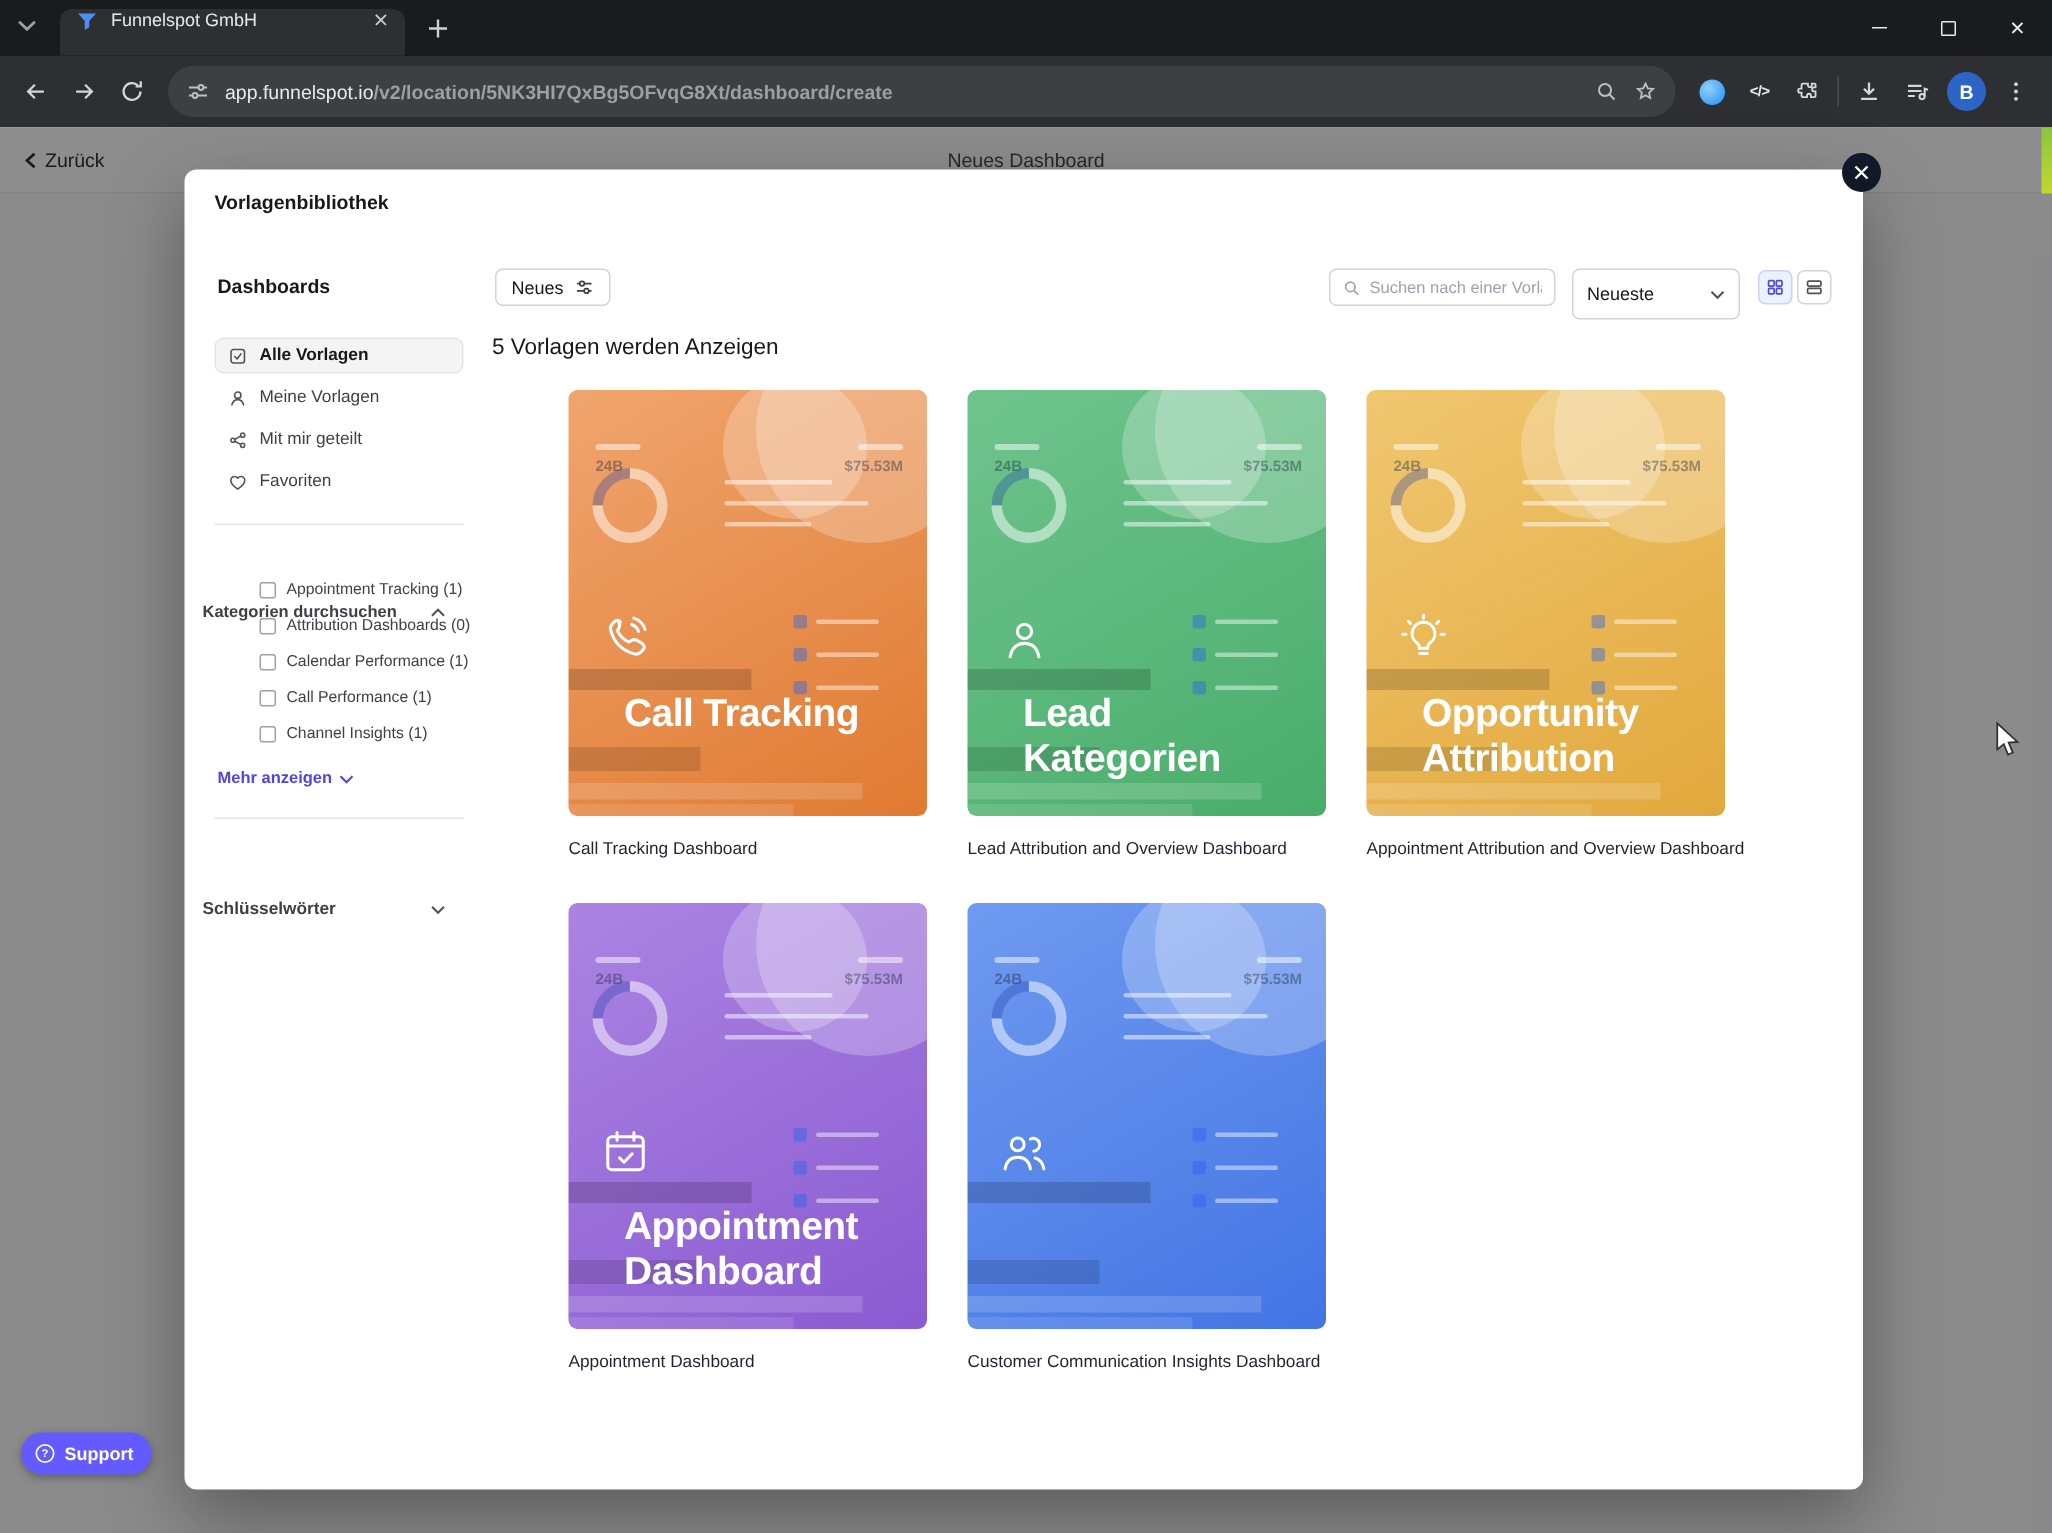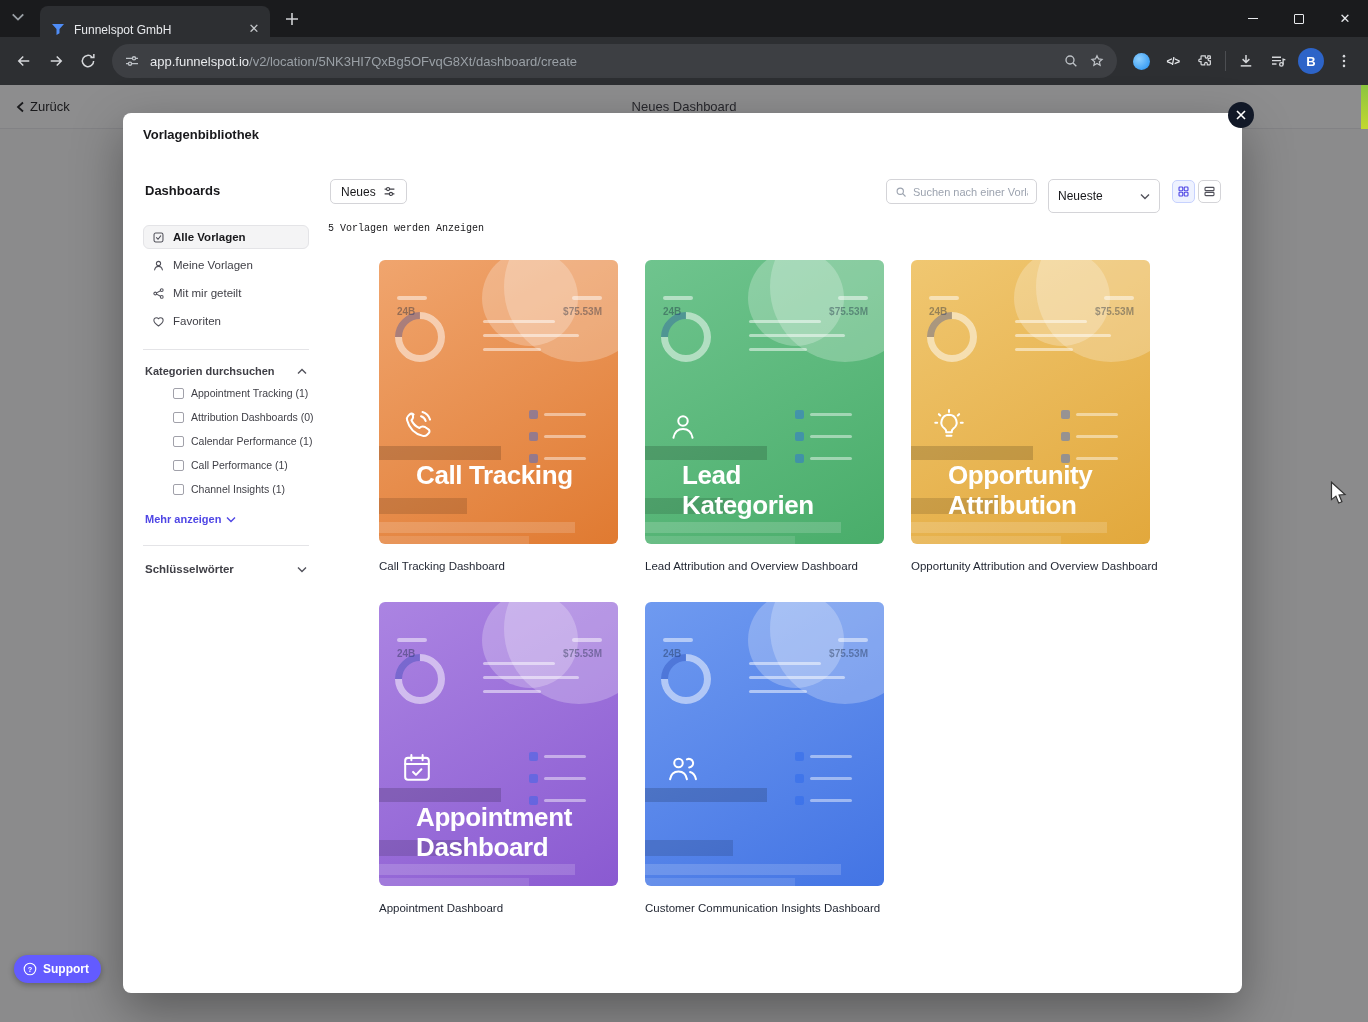--- a/index.html
+++ b/index.html
@@ -5,39 +5,39 @@
   * { margin:0; padding:0; box-sizing:border-box; }
   html,body { width:1368px; height:1022px; overflow:hidden; }
   body { font-family:"Liberation Sans","DejaVu Sans",sans-serif; background:#101012; }
   svg { display:block; }
   .ic svg { width:100%; height:100%; }
 
   
   .titlebar { position:relative; height:37px; background:#1a1b1d; }
   .tabsearch { position:absolute; left:11px; top:12px; width:14px; height:10px; color:#9aa0a6; }
   .tab { position:absolute; left:40px; top:6px; width:230px; height:31px; background:#2d2f32;
-         border-radius:8px 8px 0 0; display:flex; align-items:flex-end; padding:0 8px 0 10px; gap:8px; }
+         border-radius:8px 8px 0 0; display:flex; align-items:flex-start; padding:0 8px 0 10px; gap:8px; }
   .tab-title { flex:1; font-size:12px; color:#e8eaed; white-space:nowrap; overflow:hidden; }
   .tab-close { width:16px; height:16px; border-radius:50%; color:#c4c7ca; font-size:13px; line-height:16px; text-align:center; }
   .favicon { width:16px; height:16px; }
   .new-tab { position:absolute; left:282px; top:9px; width:20px; height:20px; color:#cfd1d4; }
   .win-controls { position:absolute; right:0; top:0; height:37px; display:flex; }
   .win-btn { width:46px; height:37px; display:flex; align-items:center; justify-content:center; color:#e8eaed; }
   .glyph-min { width:10px; height:1px; background:#e8eaed; }
   .glyph-max { width:10px; height:10px; border:1px solid #e8eaed; border-radius:1px; }
   .glyph-close { font-size:13px; }
 
   .navbar { height:48px; background:#2d2f32; display:flex; align-items:center; padding:0 8px; }
   .nav-btn { width:32px; height:32px; display:flex; align-items:center; justify-content:center; color:#d5d7da; flex:none; }
   .nav-btn svg { width:18px; height:18px; }
   .omnibox { flex:1; min-width:0; height:34px; background:#3d3f43; border-radius:17px; display:flex;
              align-items:center; gap:10px; padding:0 12px; margin:0 8px; }
   .omni-ic { width:16px; height:16px; color:#bdc1c6; flex:none; }
   .url { flex:1; min-width:0; font-size:13px; color:#e8eaed; white-space:nowrap; overflow:hidden; }
-  .url .path { color:#9aa0a6; }
+  .url .path { color:#9aa0a6;font-weight:bold; }
   .ext-dot { width:17px; height:17px; border-radius:50%; background:radial-gradient(circle at 35% 35%, #8fd0ff, #1f8ef0); }
   .ext-code { font-size:10px; font-weight:700; color:#e8eaed; letter-spacing:-0.5px; }
   .sep { width:1px; height:20px; background:#4c4e52; margin:0 4px; flex:none; }
   .avatar { width:26px; height:26px; border-radius:50%; background:#2d64c8; color:#fff; font-size:13px; font-weight:700;
             display:flex; align-items:center; justify-content:center; flex:none; margin:0 4px; }
 
   
   .page { position:relative; height:937px; background:#f7f7f8; }
   .page-header { height:44px; background:#fcfcfc; border-bottom:1px solid #e8e8ea; position:relative;
                  display:flex; align-items:center; }
@@ -59,22 +59,22 @@
   .sb-heading { position:absolute; left:22px; top:70px; font-size:13px; font-weight:700; color:#18181b; }
   .sb-nav { position:absolute; left:20px; top:112px; width:166px; }
   .nav-item { height:24px; border-radius:6px; display:flex; align-items:center; gap:8px; padding:0 8px;
               margin-bottom:4px; border:1px solid transparent; }
   .nav-item.selected { background:#f4f4f5; border-color:#e4e4e7; }
   .nav-ic { width:13px; height:13px; color:#52525b; flex:none; }
   .nav-label { font-size:11.5px; color:#3f3f46; }
   .nav-item.selected .nav-label { color:#18181b; font-weight:700; }
   .sb-divider { position:absolute; left:20px; width:166px; height:1px; background:#e4e4e7; }
   .d1 { top:236px; } .d2 { top:432px; }
-  .cat-head, .kw-head { position:absolute; left:22px; width:162px; display:flex; align-items:center;
-                        justify-content:space-between; font-size:11px; font-weight:700; color:#3f3f46; }
+  .cat-head, .kw-head { position:absolute; left:12px; width:162px; display:flex; align-items:center;
+                        justify-content:space-between; font-size:11px; font-weight:700; color:#3f3f46;margin-top:37px; }
   .cat-head { top:252px; } .kw-head { top:450px; font-size:11.5px; }
   .chev { width:10px; height:7px; color:#52525b; }
   .cat-list { position:absolute; left:22px; top:272px; width:162px; }
   .cat-row { display:flex; align-items:center; gap:7px; height:16px; margin-bottom:8px;padding-left:28px; }
   .cb { width:11px; height:11px; border:1px solid #a1a1aa; border-radius:2px; background:#fff; flex:none; }
   .cat-label { font-size:10.5px; color:#3f3f46; white-space:nowrap; }
   .show-more { position:absolute; left:22px; top:400px; display:flex; align-items:center; gap:5px;
                font-size:11px; font-weight:700; color:#4f46e5; }
   .show-more .chev { color:#4f46e5; }
 
@@ -90,21 +90,21 @@
   .search-box input::placeholder { color:#9ca3af; }
   .sort-box { position:absolute; left:925px; top:66px; width:112px; height:25px; border:1px solid #d4d4d8;
               border-radius:5px; background:#fff; display:flex; align-items:center; justify-content:space-between;
               padding:16px 9px; font-size:12px; color:#18181b; }
   .views { position:absolute; left:1049px; top:67px; display:flex; gap:3px; }
   .view-btn { width:23px; height:23px; border:1px solid #d4d4d8; border-radius:5px; background:#fff;
               display:flex; align-items:center; justify-content:center; color:#52525b; }
   .view-btn .ic { width:13px; height:13px; }
   .view-btn.active { background:#eef2ff; border-color:#c7d2fe; color:#4f46e5; }
 
-  .count { position:absolute; left:205px; top:110px; font-size:10px; font-weight:500; color:#18181b;font-family:Liberation Mono, monospace; }
+  .count { position:absolute; left:205px; top:110px; font-size:15px; font-weight:500; color:#18181b; }
 
   .grid { position:absolute; left:256px; top:147px; display:grid; grid-template-columns:repeat(3,239px);
           column-gap:27px; row-gap:30px; }
   .card { position:relative; width:239px; height:284px; border-radius:6px; overflow:hidden; }
   .blob { position:absolute; border-radius:50%; background:rgba(255,255,255,.24); }
   .b1 { right:-36px; top:-48px; width:150px; height:150px; }
   .b2 { right:40px; top:-10px; width:96px; height:96px; }
   .pv-stat { position:absolute; top:36px; }
   .pv-stat.l { left:18px; } .pv-stat.r { right:16px; text-align:right; }
   .pv-lab { width:30px; height:4px; background:rgba(255,255,255,.5); border-radius:2px; margin-bottom:6px; }
@@ -526,21 +526,21 @@
                 <path d="M13.8 24.6h4.4"></path>
                 <path d="M16 1.8v1.7"></path>
                 <path d="M7 5.5l1.2 1.2"></path>
                 <path d="M25 5.5l-1.2 1.2"></path>
                 <path d="M3.8 13.2h1.7"></path>
                 <path d="M26.5 13.2h1.7"></path>
               </svg>
             </div>
       <div class="card-title">Opportunity Attribution</div>
     </div>
-    <div class="caption">Opportunity Attribution and Overview Dashboard</div>
+    <div class="caption">Appointment Attribution and Overview Dashboard</div>
   </div>
         <div class="cell">
     <div class="card" style="background: linear-gradient(150deg, rgb(171, 132, 226), rgb(138, 90, 209));">
       <div class="blob b1"></div>
       <div class="blob b2"></div>
       <div class="pv-stat l">
               <div class="pv-lab"></div>
               <div class="pv-val">24B</div>
             </div>
       <div class="pv-stat r">

